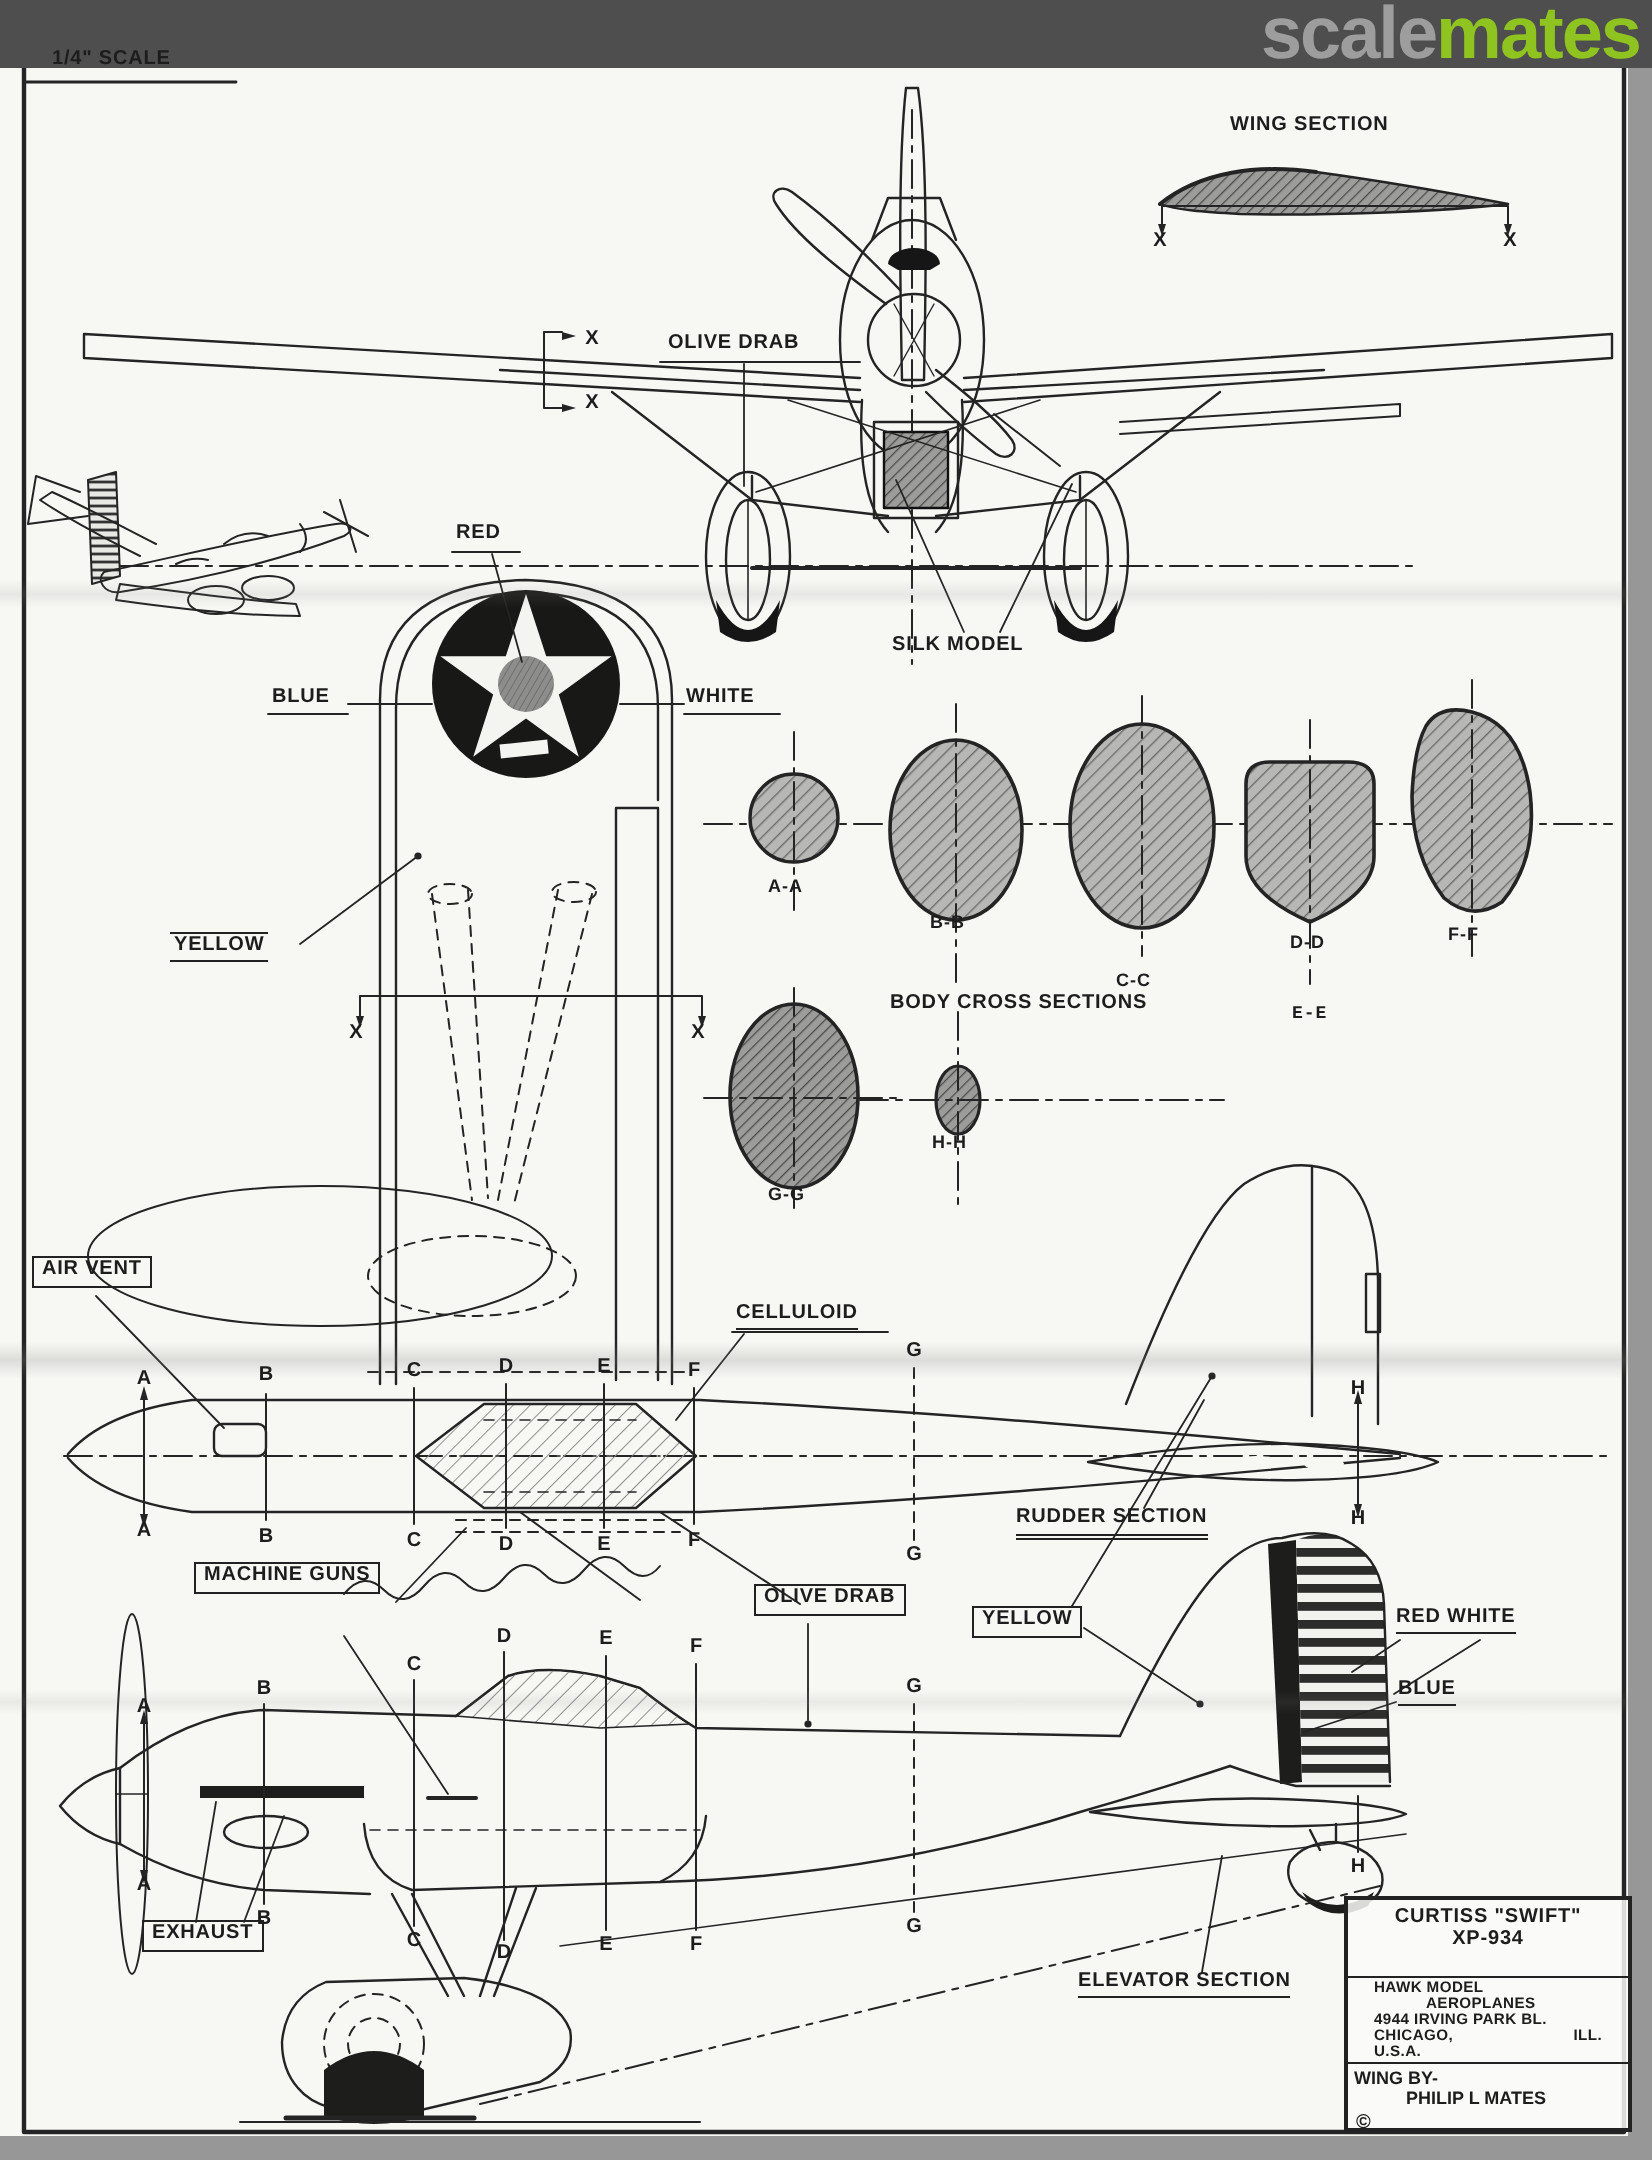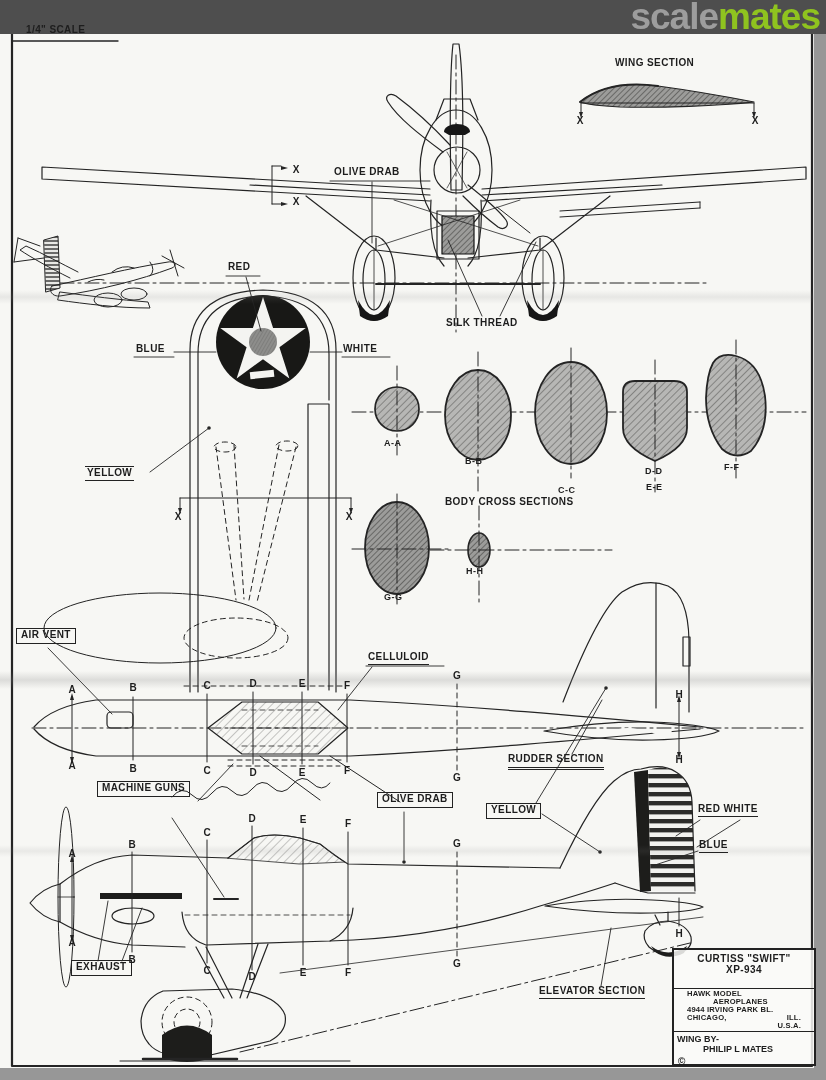--- a/index.html
+++ b/index.html
@@ -23,21 +23,21 @@
   .cs{position:absolute;z-index:10;font-weight:700;font-size:9px;letter-spacing:.5px;color:#1d1d1d;}
   .tb{position:absolute;z-index:11;border:2px solid #222;background:rgba(250,250,248,.85);
       color:#1d1d1d;font-weight:700;}
   .tb .row1{border-bottom:1.6px solid #222;height:35px;text-align:center;font-size:10px;
             padding-top:3px;letter-spacing:.4px;}
   .tb .row2{border-bottom:1.6px solid #222;height:40px;font-size:7.6px;line-height:1.04;
             padding:1px 13px;letter-spacing:.2px;}
   .tb .row3{position:relative;height:32px;font-size:9px;padding:2px 3px;}
   .tb .ind{padding-left:26px;}
   .tb .city{display:flex;justify-content:space-between;}
-  .tb .ctr{text-align:right;}
+  .tb .ctr{text-align:left;}
   .tb .mark{position:absolute;left:4px;bottom:1px;font-size:10px;}
 </style>
 </head>
 <body>
 
 <div id="stage">
 
 <svg width="826" height="1080" viewBox="0 0 826 1080">
   <defs>
     <pattern id="hb" width="5" height="5" patternUnits="userSpaceOnUse" patternTransform="rotate(45)">
@@ -277,32 +277,32 @@
 <div class="edge" style="left:814px;top:0;width:12px;height:1080px;"></div>
 <div class="edge" style="left:0;top:1068px;width:826px;height:12px;"></div>
 <div class="topband"></div>
 
 <div class="logo"><span style="color:#9d9d9d;">scale</span><span style="color:#8fc31f;">mates</span></div>
 
 <span class="lbl" style="left:26px;top:25px;z-index:10;">1/4" SCALE</span>
 
 <span class="lbl" style="left:615px;top:58px;">WING SECTION</span>
 <span class="lbl" style="left:334px;top:167px;">OLIVE DRAB</span>
-<span class="lbl" style="left:446px;top:318px;">SILK THREAD</span>
+<span class="lbl" style="left:446px;top:318px;">SILK MODEL</span>
 
 <span class="lbl" style="left:228px;top:262px;">RED</span>
 <span class="lbl" style="left:136px;top:344px;">BLUE</span>
 <span class="lbl" style="left:343px;top:344px;">WHITE</span>
 <span class="lbl ou" style="left:85px;top:466px;">YELLOW</span>
 
 <span class="cs" style="left:384px;top:438px;">A-A</span>
 <span class="cs" style="left:465px;top:456px;">B-B</span>
 <span class="cs" style="left:558px;top:466px;margin-top:19px;">C-C</span>
 <span class="cs" style="left:645px;top:466px;">D-D</span>
-<span class="cs" style="left:646px;top:482px;">E-E</span>
+<span class="cs" style="left:646px;top:502px;font-family:Liberation Mono, monospace;">E-E</span>
 <span class="cs" style="left:724px;top:462px;">F-F</span>
 <span class="lbl" style="left:445px;top:497px;">BODY CROSS SECTIONS</span>
 <span class="cs" style="left:384px;top:592px;">G-G</span>
 <span class="cs" style="left:466px;top:566px;">H-H</span>
 
 <span class="lbl box" style="left:16px;top:628px;">AIR VENT</span>
 <span class="lbl u" style="left:368px;top:652px;">CELLULOID</span>
 <span class="lbl dbl" style="left:508px;top:754px;">RUDDER SECTION</span>
 
 <span class="lbl box" style="left:97px;top:781px;">MACHINE GUNS</span>

